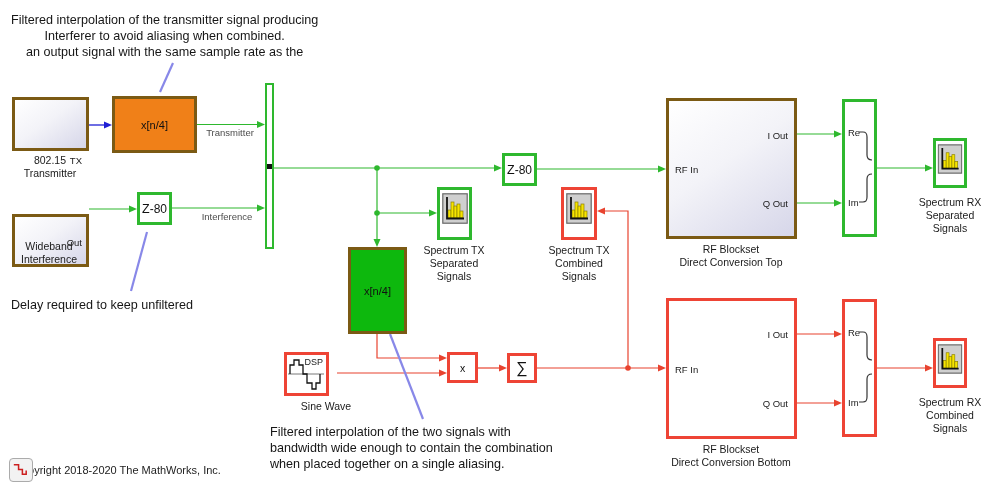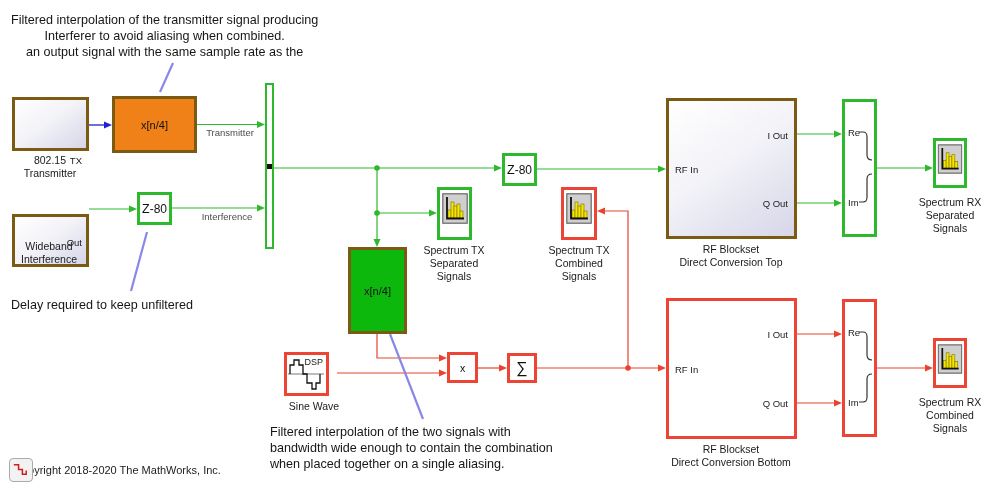--- a/index.html
+++ b/index.html
@@ -251,21 +251,21 @@
     <div>Signals</div>
   </div>
 
   <div class="blk red-border" style="left:284px;top:352px;width:45px;height:44px;">
     <div class="port" style="right:3px;top:2px;font-size:9px;">DSP</div>
     <svg style="position:absolute;left:0;top:0;" width="39" height="38" viewBox="0 0 39 38">
       <line x1="1" y1="19" x2="37" y2="19" stroke="#555" stroke-width="0.8"></line>
       <path d="M3,19 V10 h4 V5 h5 v5 h4 v9 h4 v9 h5 v6 h4 v-6 h4 v-9" stroke="#111" stroke-width="1.3" fill="none"></path>
     </svg>
   </div>
-  <div class="blk-label" style="left:284px;top:400px;width:60px;text-align:center;">Sine Wave</div>
+  <div class="blk-label" style="left:296px;top:400px;width:60px;text-align:center;">Sine Wave</div>
 
   <div class="blk red-border" style="left:447px;top:352px;width:31px;height:31px;">
     <div class="center-txt" style="font-size:10.5px;color:#111;">x</div>
   </div>
 
   <div class="blk red-border" style="left:507px;top:353px;width:30px;height:30px;">
     <div class="center-txt" style="font-size:16px;color:#111;">∑</div>
   </div>
 
   <div class="blk grad red-border" style="left:666px;top:298px;width:131px;height:141px;">

